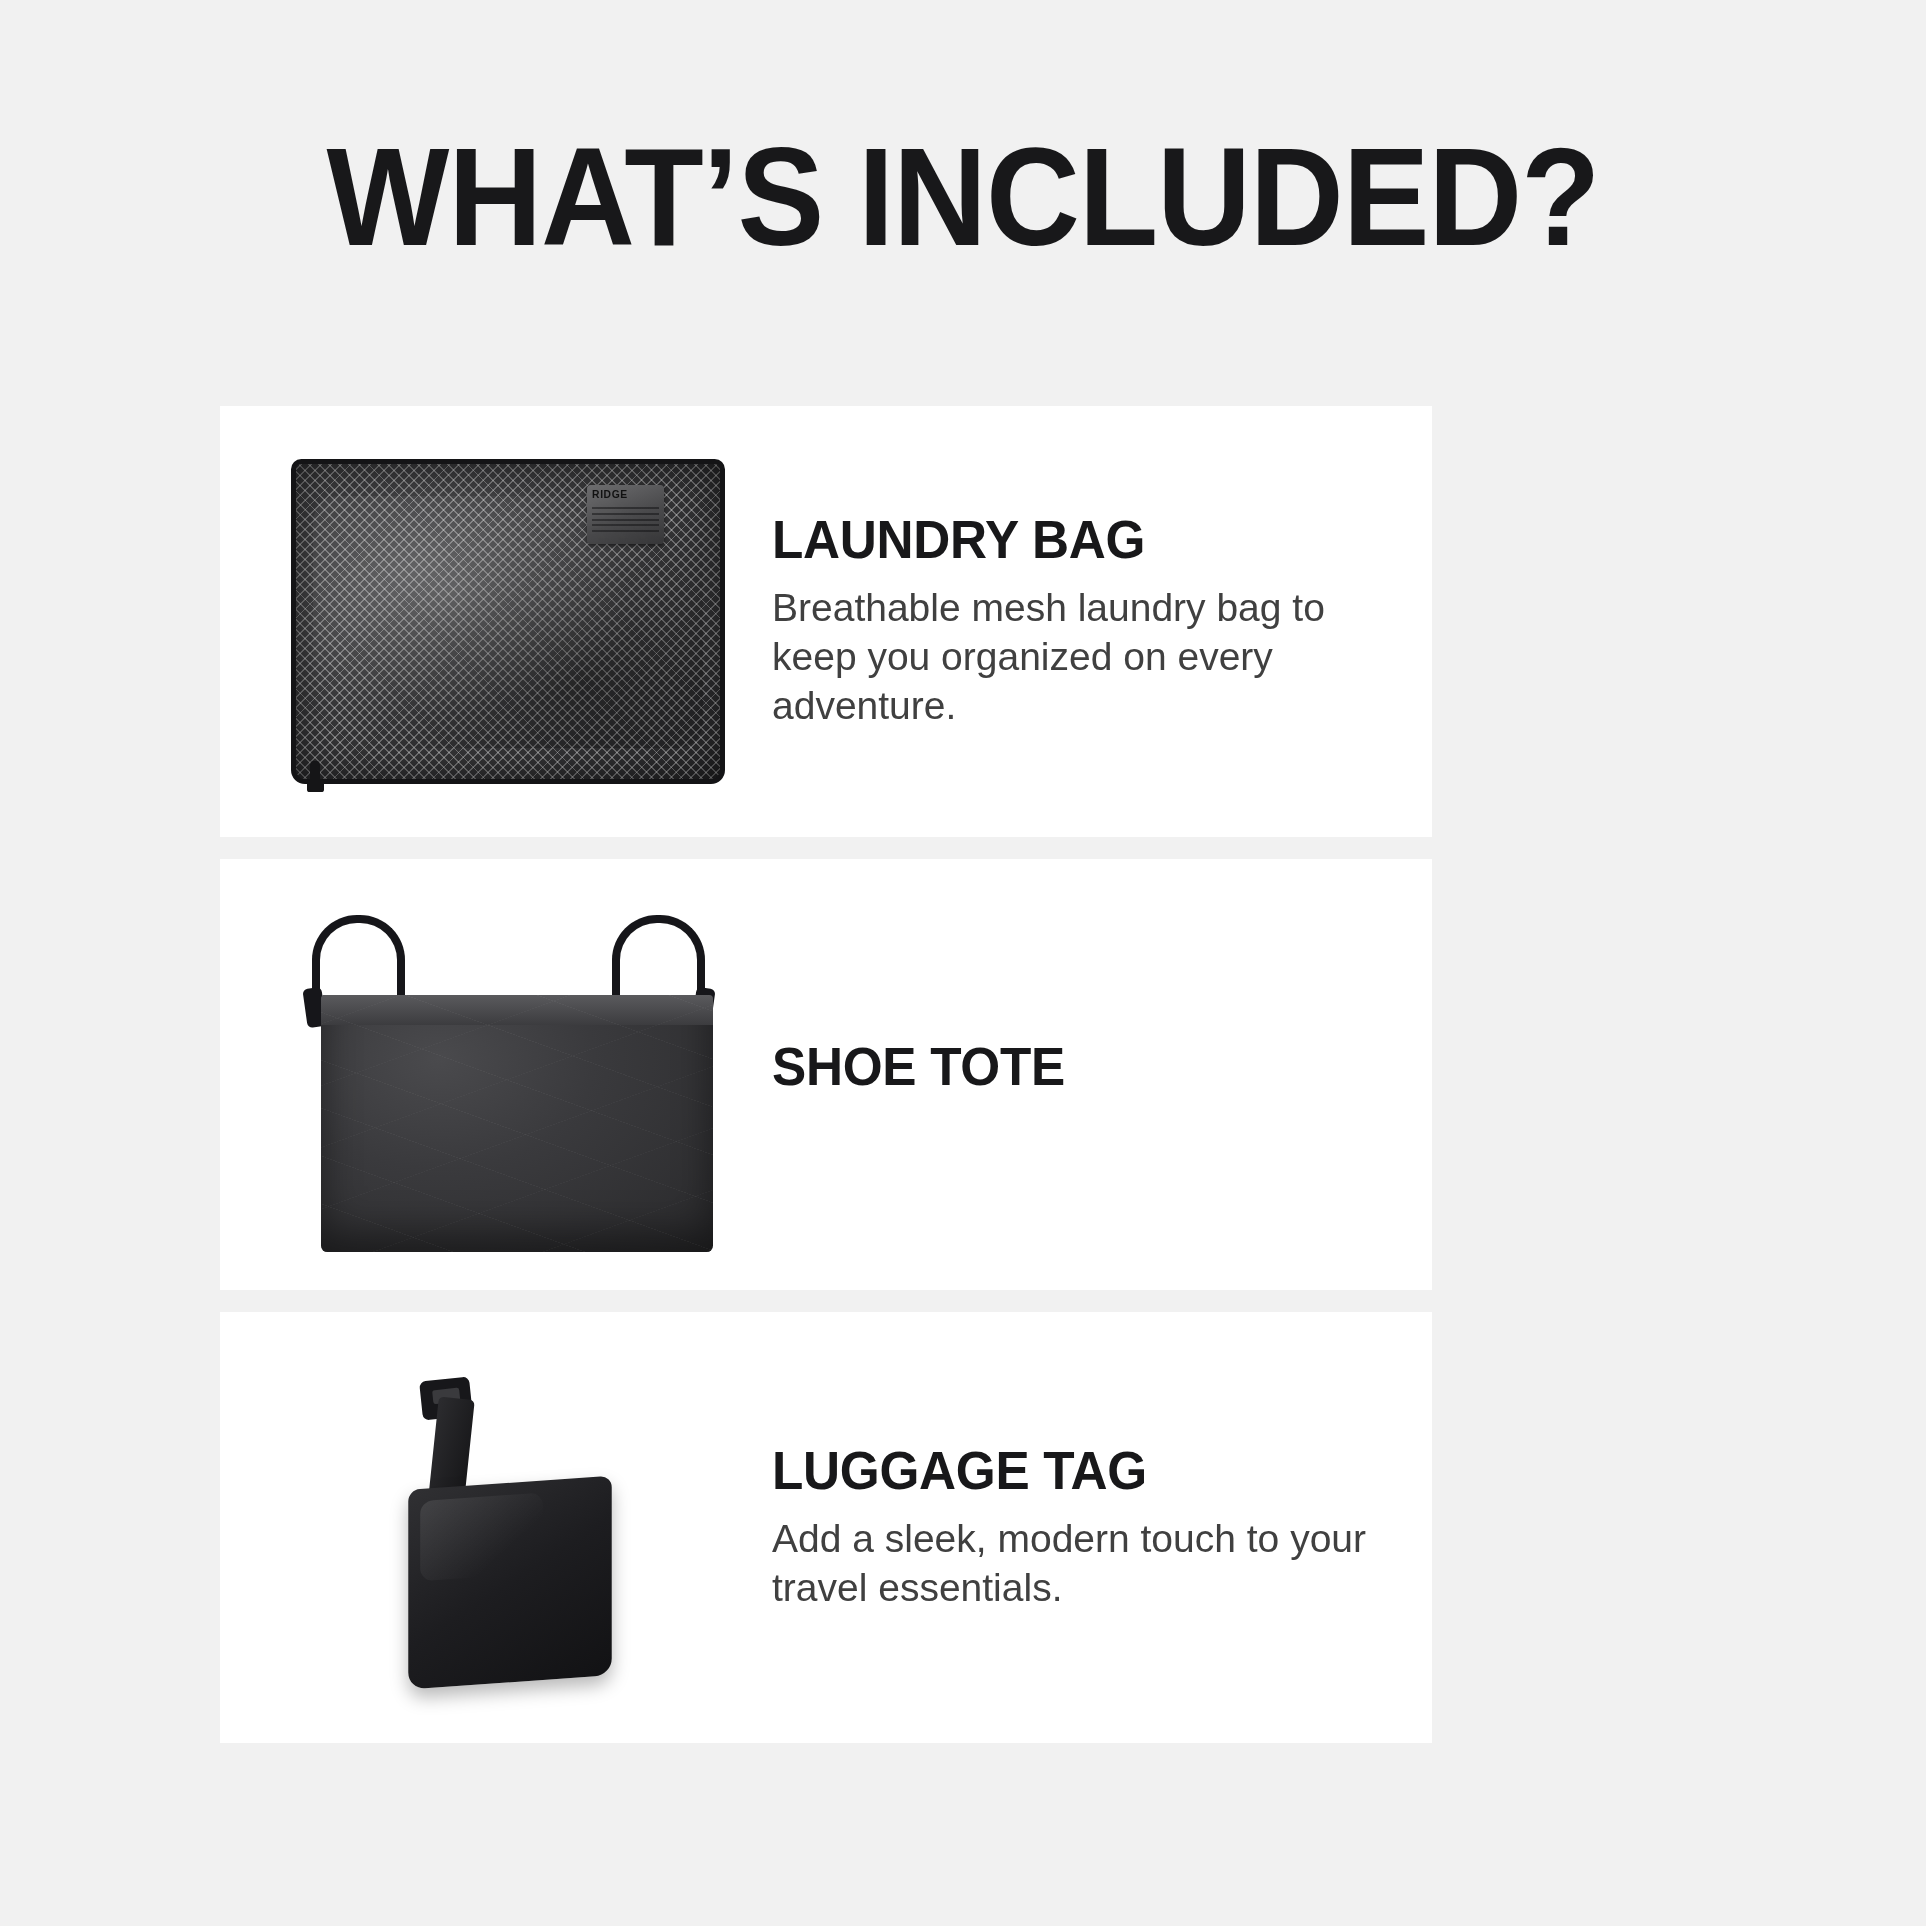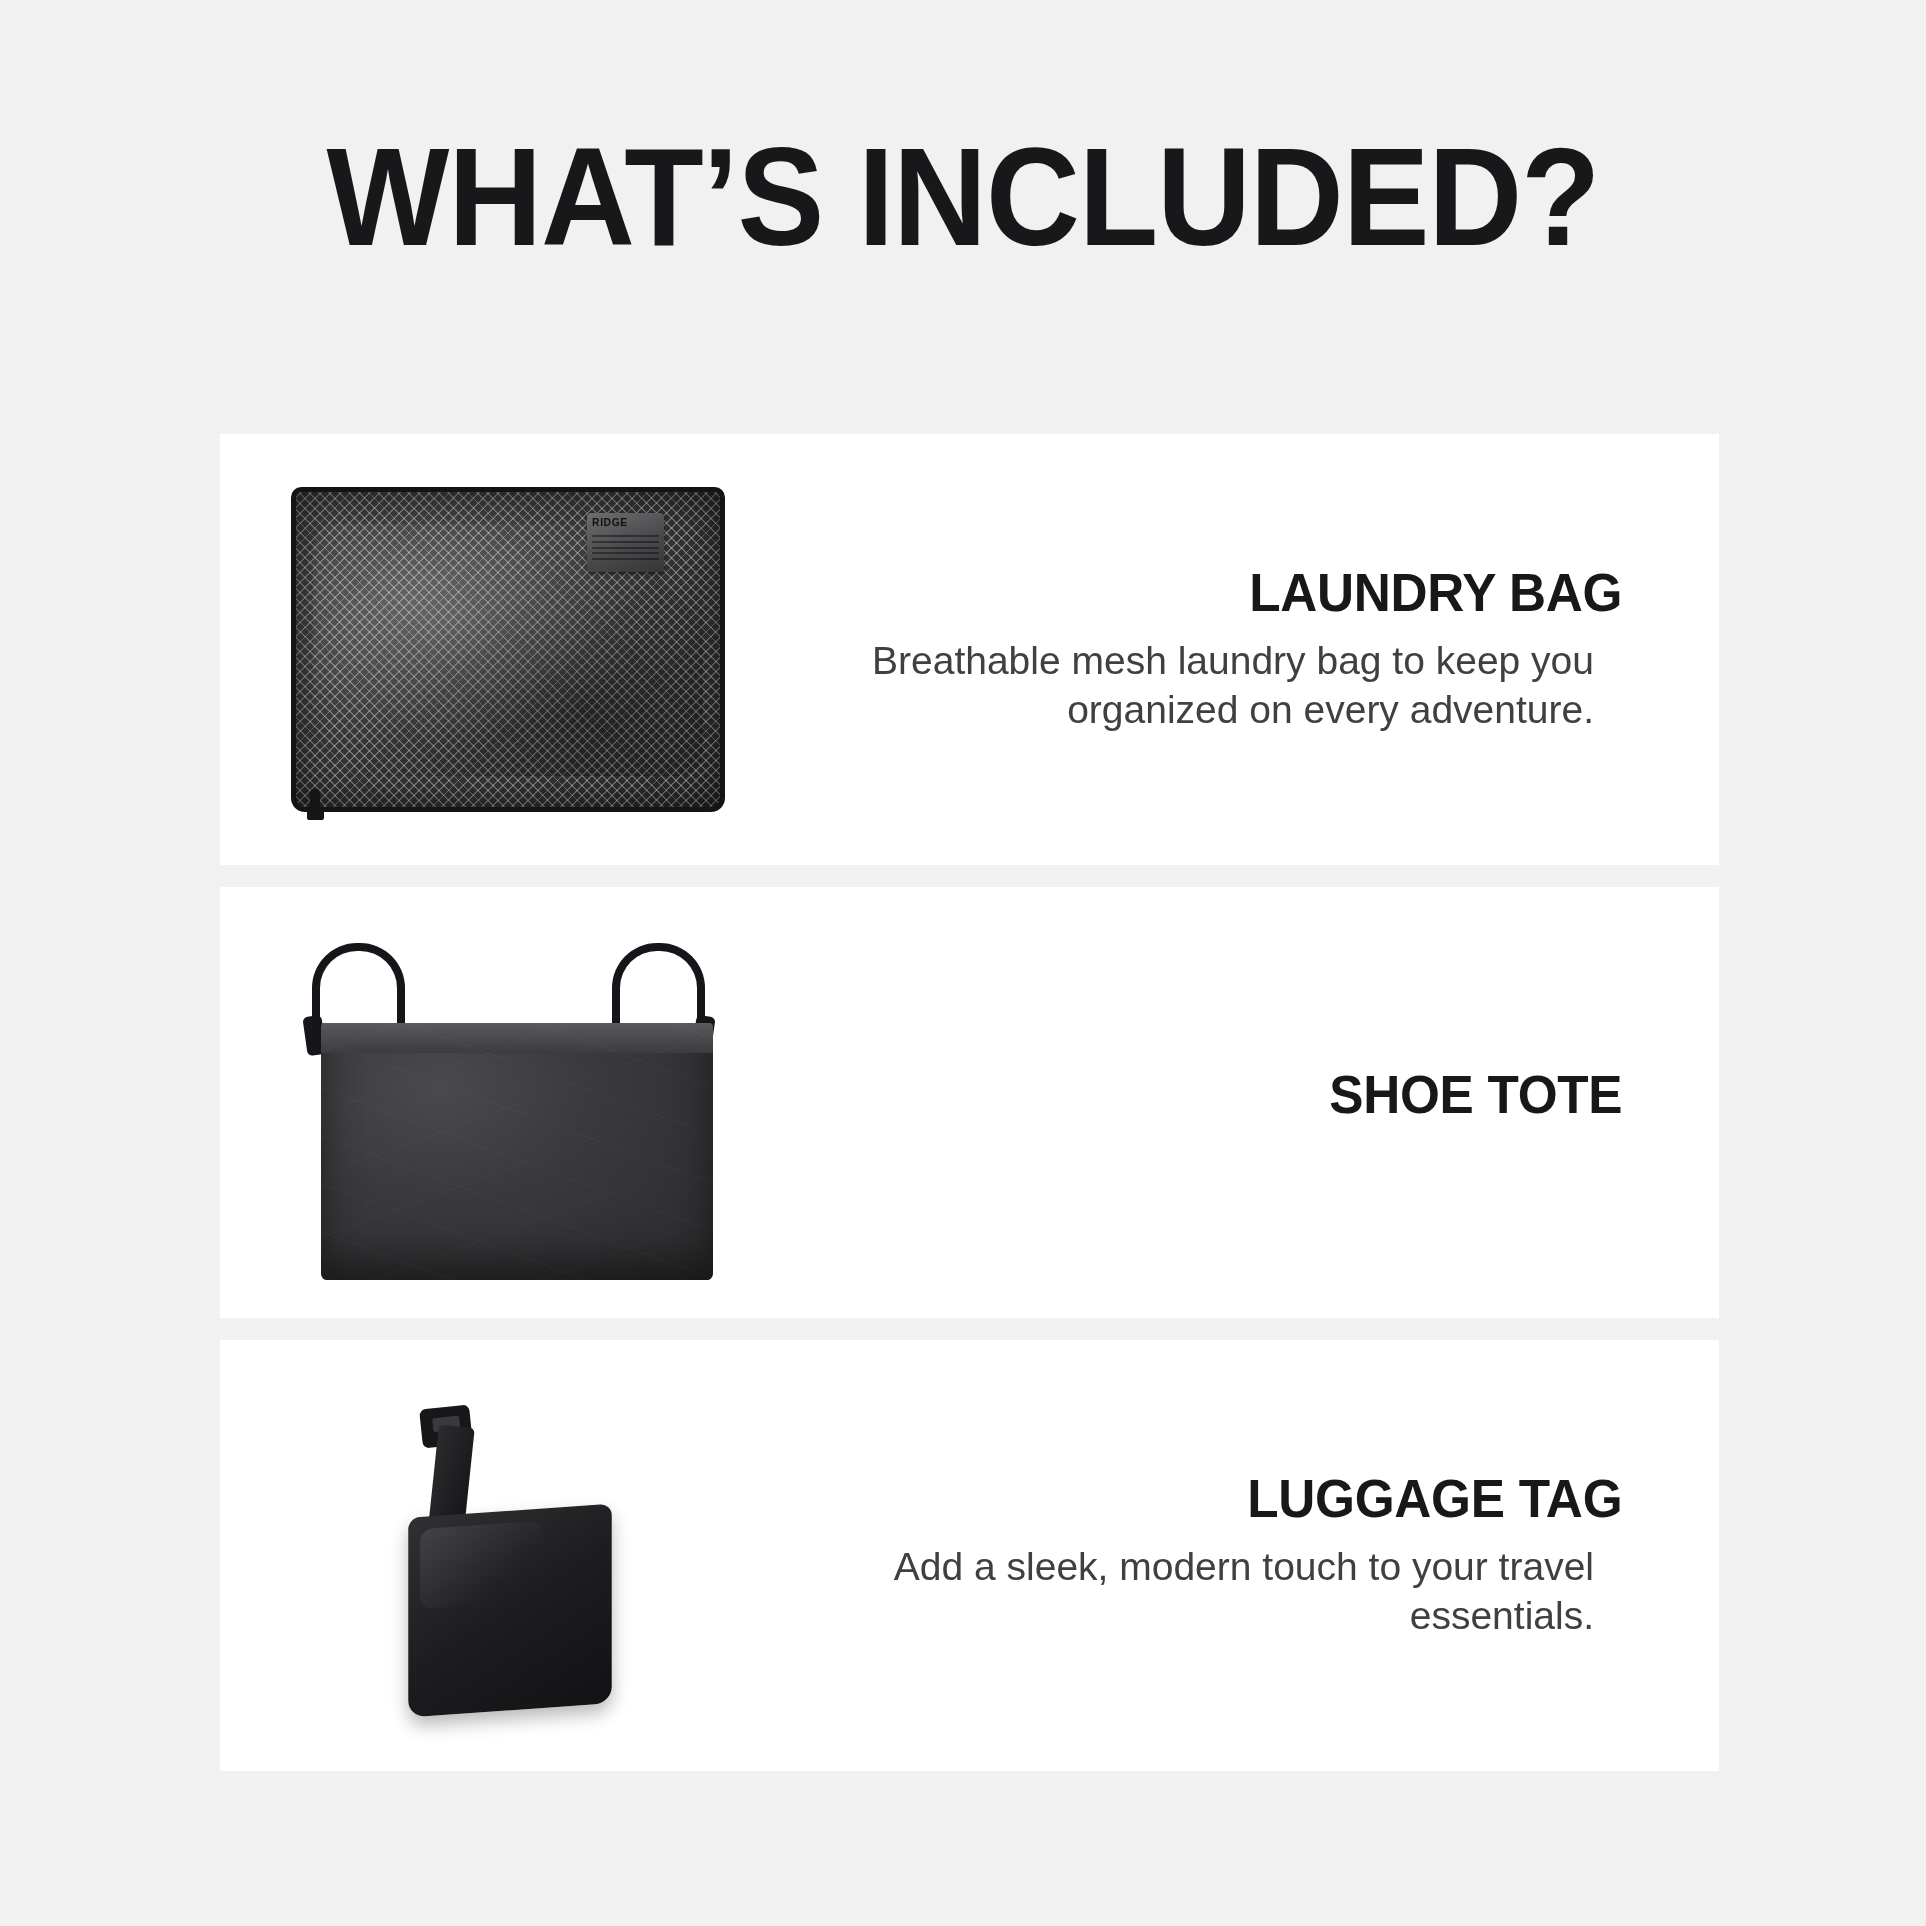--- a/index.html
+++ b/index.html
@@ -30,41 +30,39 @@
     line-height: 1;
     font-weight: 700;
     letter-spacing: -1.3px;
     color: #18181a;
     transform: scaleX(0.93);
   }
   .cards {
     position: absolute;
     left: 220px;
     top: 406px;
-    width: 1499px;
-    margin-top: 28px;
+    width: 1212px;
   }
   .card {
     position: relative;
     background: #ffffff;
     height: 431px;
     margin-bottom: 22px;
     display: flex;
     align-items: center;
   }
   .card-media {
     width: 552px;
     height: 431px;
     position: relative;
     flex: 0 0 552px;
   }
   .card-text {
     flex: 1 1 auto;
     padding-right: 52px;
-    text-align: right;
   }
   .card-title {
     font-family: "Liberation Sans Narrow", "Liberation Sans", sans-serif;
     font-size: 54px;
     font-weight: 700;
     color: #18181a;
     letter-spacing: -0.3px;
     margin: 0 0 16.7px 0;
     line-height: 1;
     transform: scaleX(0.95);

